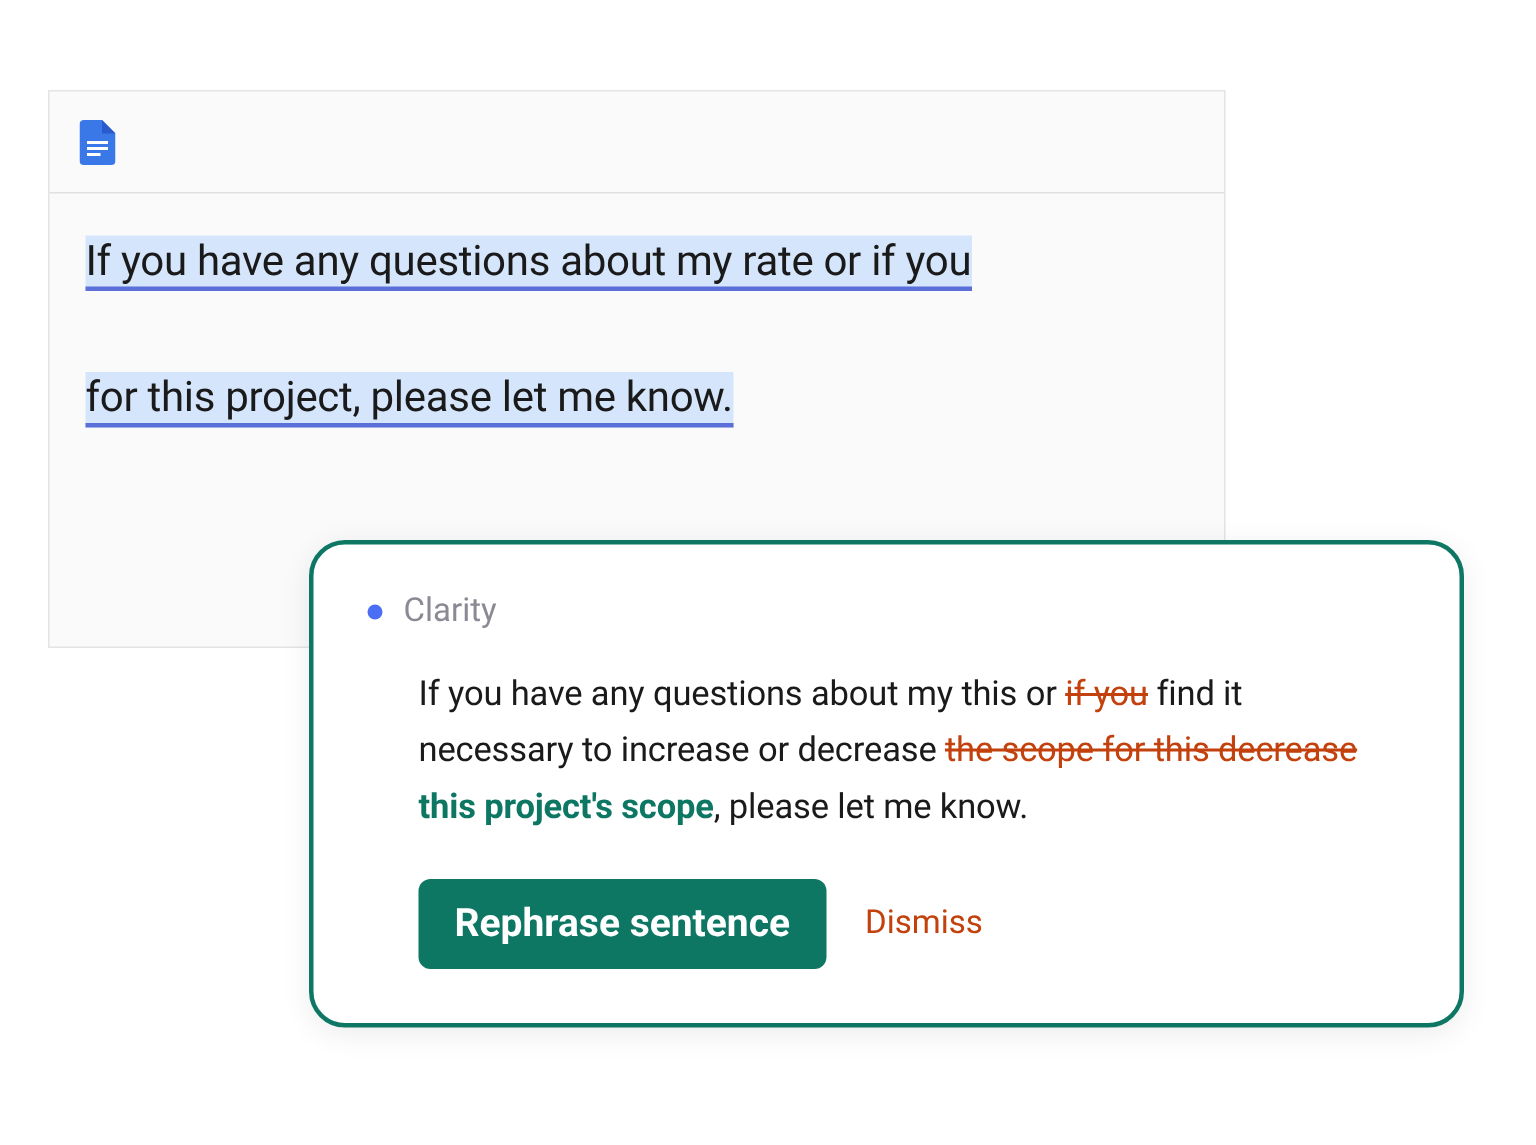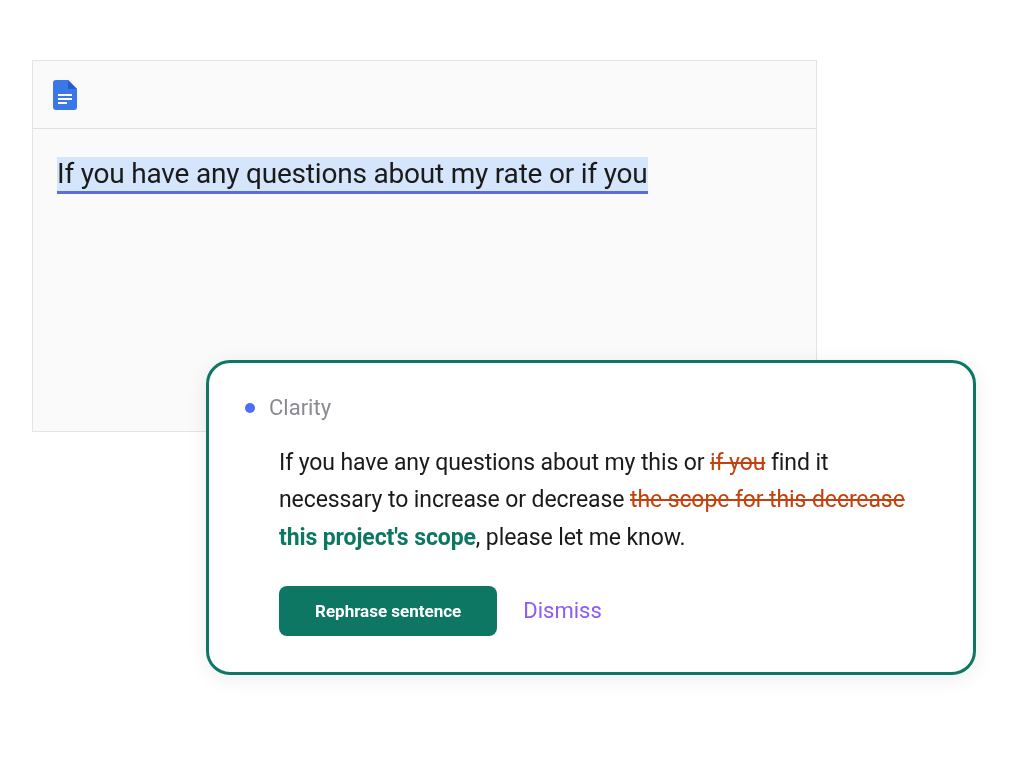--- a/index.html
+++ b/index.html
@@ -97,29 +97,29 @@
       padding-left: 34px;
       display: flex;
       align-items: center;
       gap: 26px;
     }
     .primary-btn {
       background: #0d7764;
       color: #ffffff;
       border: none;
       border-radius: 8px;
-      padding: 15px 36px;
-      font-size: 17px;
+      padding: 15px 24px;
+      font-size: 26px;
       font-weight: 700;
       cursor: pointer;
       font-family: inherit;
     }
     .secondary-btn {
       background: transparent;
-      color: #8b5cf6;
+      color: #c2410c;
       border: none;
       font-size: 22px;
       font-weight: 400;
       cursor: pointer;
       font-family: inherit;
     }
   </style>
 </head>
 <body>
 
@@ -132,20 +132,21 @@
         <rect x="5" y="14" width="14" height="2" fill="#ffffff"></rect>
         <rect x="5" y="18" width="14" height="2" fill="#ffffff"></rect>
         <rect x="5" y="22" width="9" height="2" fill="#ffffff"></rect>
       </svg>
     </span>
   </div>
   <div class="editor-body">
     <div class="highlighted-text">
       <span class="hl-segment">If you have any questions about my rate or if you</span><br>
       <br>
+      <span class="hl-segment">for this project, please let me know.</span>
     </div>
   </div>
 </div>
 
 <div class="suggestion-card">
   <div class="card-header">
     <span class="status-dot"></span>
     <span class="category-label">Clarity</span>
   </div>
   <div class="suggestion-body">

